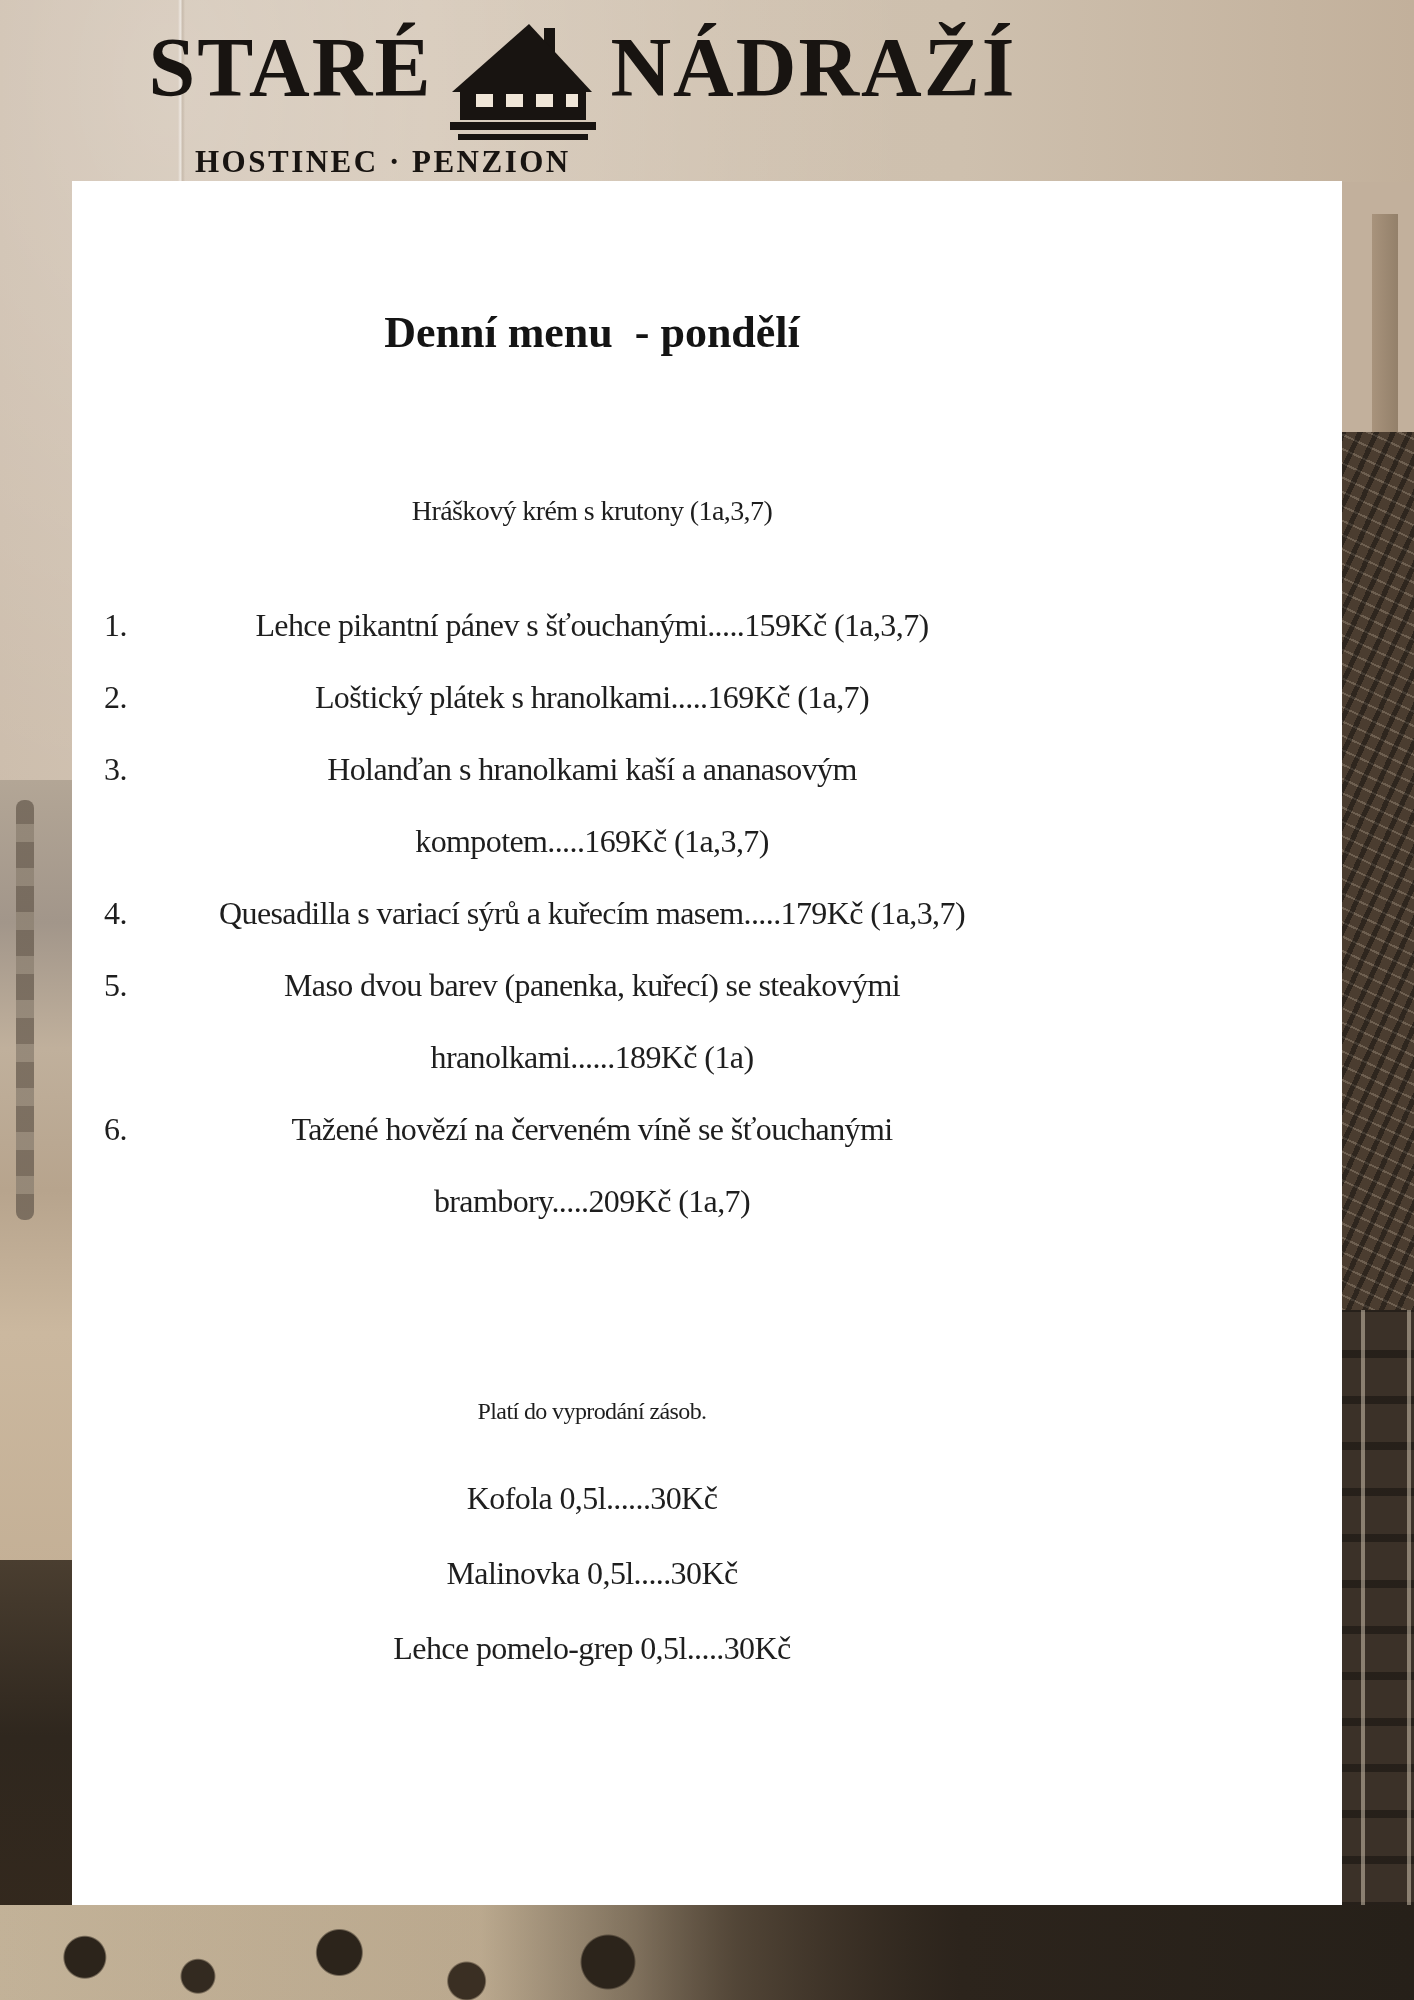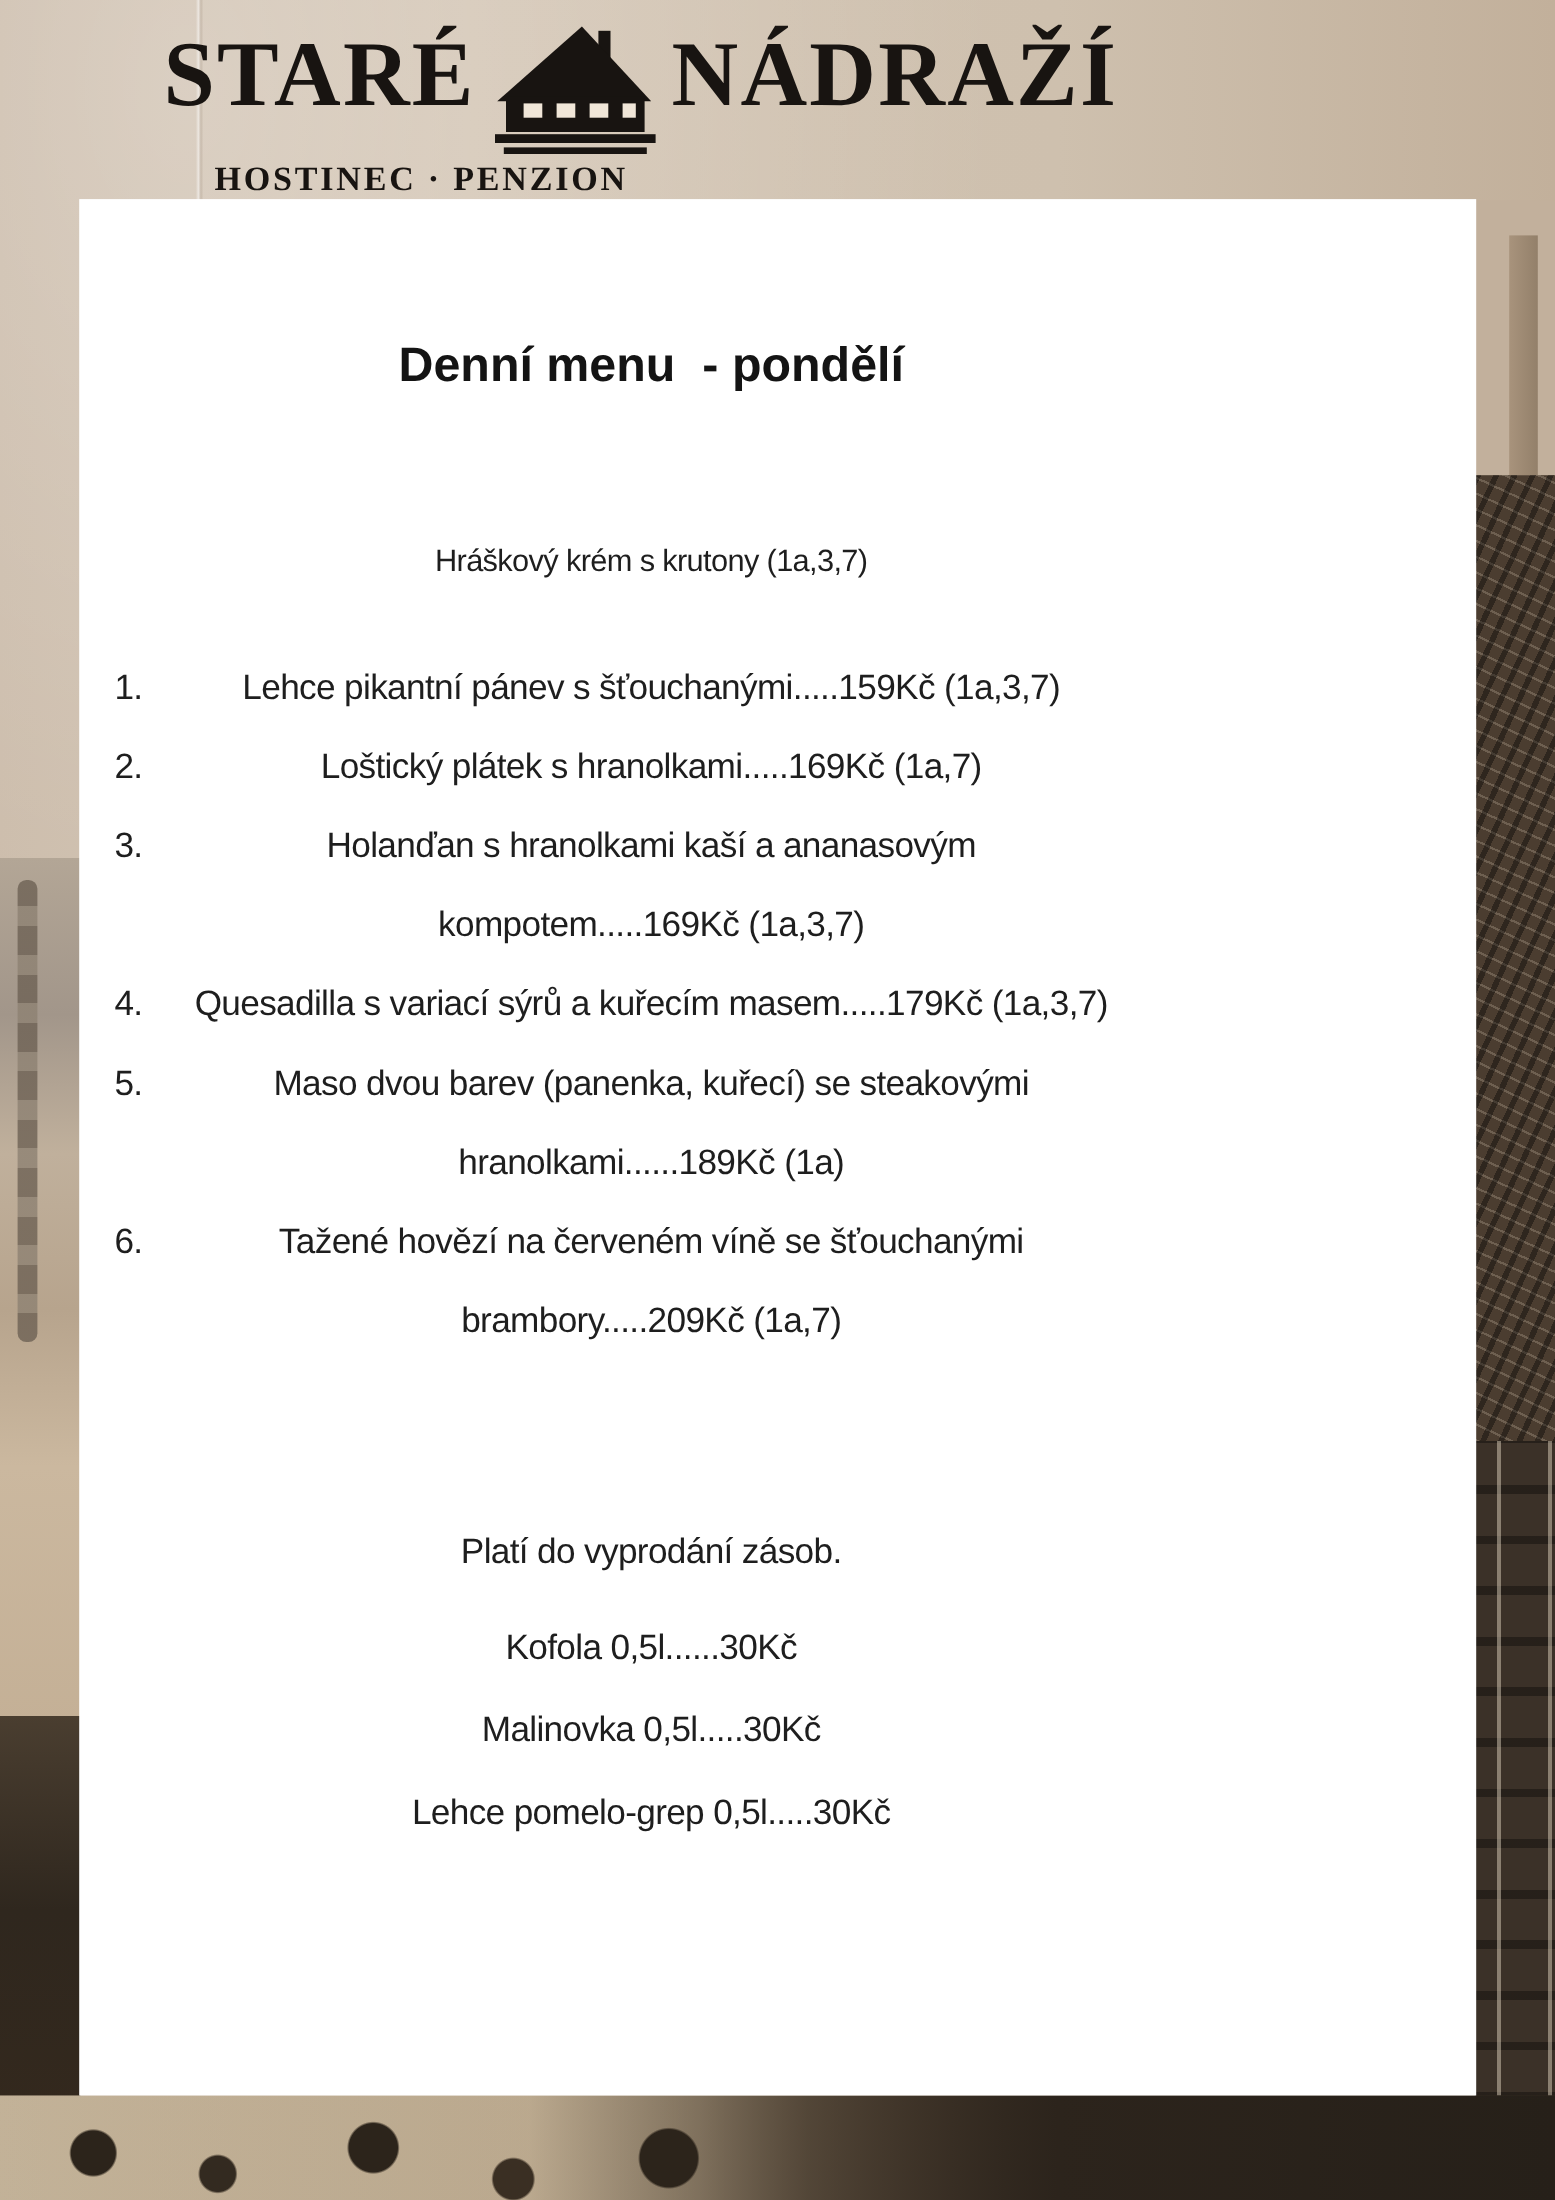--- a/index.html
+++ b/index.html
@@ -51,33 +51,33 @@
   
   .brand { position:absolute; left:195px; top:8px; width:775px; color:#181411; }
   .brand-row { display:flex; align-items:flex-start; justify-content:center; }
   .brand-word { font-family:"Liberation Serif", serif; font-weight:700; font-size:84px;
                 letter-spacing:2px; line-height:120px; white-space:pre; }
   .brand-house { margin-top:14px; }
   .brand-sub { font-family:"Liberation Serif", serif; font-weight:700; font-size:31px;
                letter-spacing:2.5px; text-align:left; padding-right:4px; margin-top:-8px; white-space:pre; }
 
   
-  .card { position:absolute; left:72px; top:181px; width:1270px; height:1724px; background:#ffffff; }
+  .card { position:absolute; left:72px; top:181px; width:1270px; height:1724px; background:#ffffff;font-family:Liberation Serif, serif; }
   .col  { width:980px; margin-left:30px; text-align:center; color:#1e1e1e; }
 
   .title { font-size:44px; font-weight:700; color:#141414; margin:126px 0 0 0;
            white-space:pre; letter-spacing:0; }
   .soup  { font-size:28px; margin:137px 0 0 0; letter-spacing:-0.6px; }
 
   .items { list-style:none; margin:62px 0 0 0; padding:0; }
   .item  { position:relative; font-size:32px; line-height:72px; letter-spacing:-0.6px; }
   .item .num { position:absolute; left:2px; top:0; }
   .item-text { white-space:pre-line; display:block; }
 
-  .validity { font-size:32px; line-height:48px; margin:150px 0 0 0; letter-spacing:-0.6px; }
+  .validity { font-size:24px; line-height:48px; margin:150px 0 0 0; letter-spacing:-0.6px; }
   .drinks { margin-top:26px; }
   .drinks p { margin:0; font-size:32px; line-height:75px; letter-spacing:-0.6px; }
 </style>
 </head>
 <body>
 
 <div class="page">
 
   <div>
     <div class="bg-el crease"></div>

